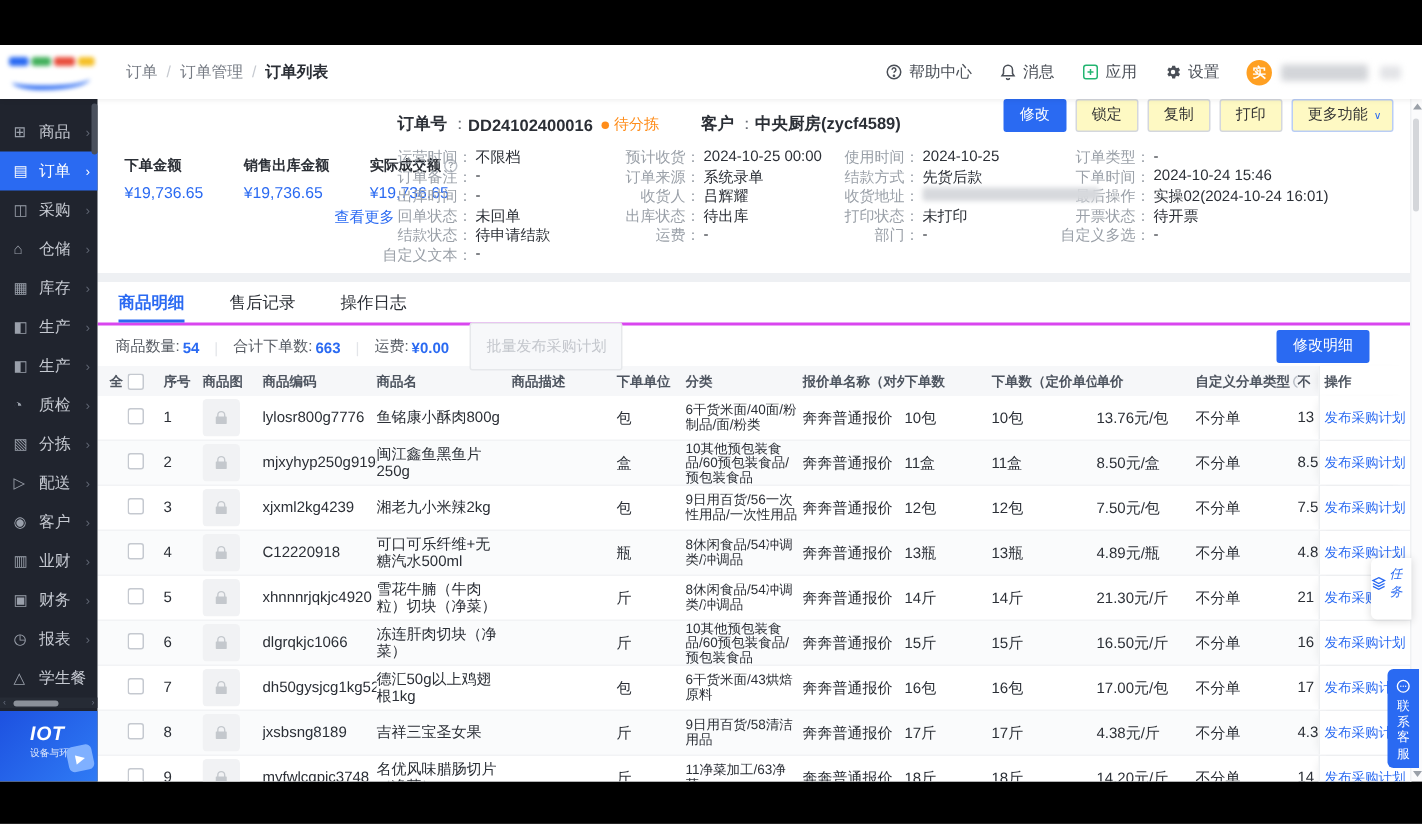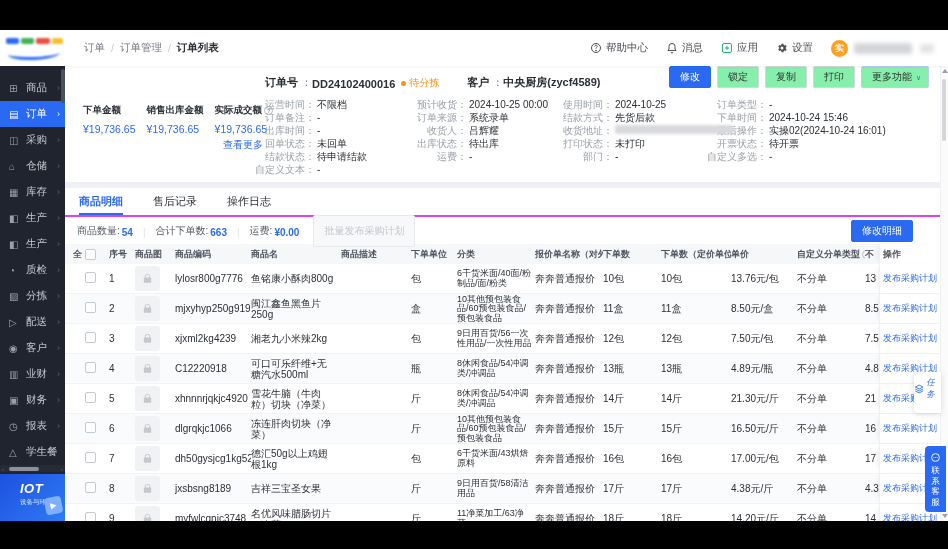--- a/index.html
+++ b/index.html
@@ -57,25 +57,25 @@
   
   .order-card{position:relative;height:116px;background:#fff;}
   .oc-head{position:absolute;left:200px;top:9px;display:flex;gap:28px;font-size:11px;color:#2b2f36;align-items:center;}
   .oh-label{font-weight:bold;}
   .oh-label::after{content:" ：";color:#6a6f78;font-weight:normal;}
   .oh-value{font-weight:bold;}
   .status{display:flex;align-items:center;gap:3px;margin-left:6px;}
   .dot{width:5px;height:5px;border-radius:50%;background:#ff8d1a;}
   .status-text{color:#ff8d1a;font-size:10px;}
   .oc-buttons{position:absolute;right:12px;top:0;display:flex;gap:6px;}
-  .btn{font-size:10px;line-height:1;padding:5px 10px;border-radius:2px;border:1px solid #d4d7dd;background:#86efac;color:#333;cursor:pointer;white-space:nowrap;}
+  .btn{font-size:10px;line-height:1;padding:5px 10px;border-radius:2px;border:1px solid #d4d7dd;background:#fef9c3;color:#333;cursor:pointer;white-space:nowrap;}
   .btn.primary{background:#2a6af2;border-color:#2a6af2;color:#fff;}
   .btn.more{border-color:#b9cdf5;padding-right:7px;}
   .btn .caret{font-size:7px;color:#2a6af2;margin-left:4px;}
-  .oc-amounts{position:absolute;left:18px;top:38px;display:flex;gap:11px;}
+  .oc-amounts{position:absolute;left:18px;top:38px;display:flex;gap:27px;}
   .amount .am-label{font-size:9.5px;font-weight:bold;color:#2b2f36;white-space:nowrap;display:flex;align-items:center;gap:2px;}
   .amount .am-value{font-size:10.5px;color:#2a6af2;margin-top:6px;}
   .info-i{display:inline-flex;width:9px;height:9px;border:1px solid #b9bec6;border-radius:50%;color:#9aa0a8;
           font-size:6px;align-items:center;justify-content:center;box-sizing:border-box;flex:none;}
   .view-more{position:absolute;left:158px;top:72px;font-size:10px;color:#2a6af2;cursor:pointer;}
   .detail-grid{position:absolute;left:188px;top:32px;display:flex;}
   .dcol{display:block;}
   .dcol:nth-child(1){width:164px;}
   .dcol:nth-child(2){width:146px;}
   .dcol:nth-child(3){width:134px;}

